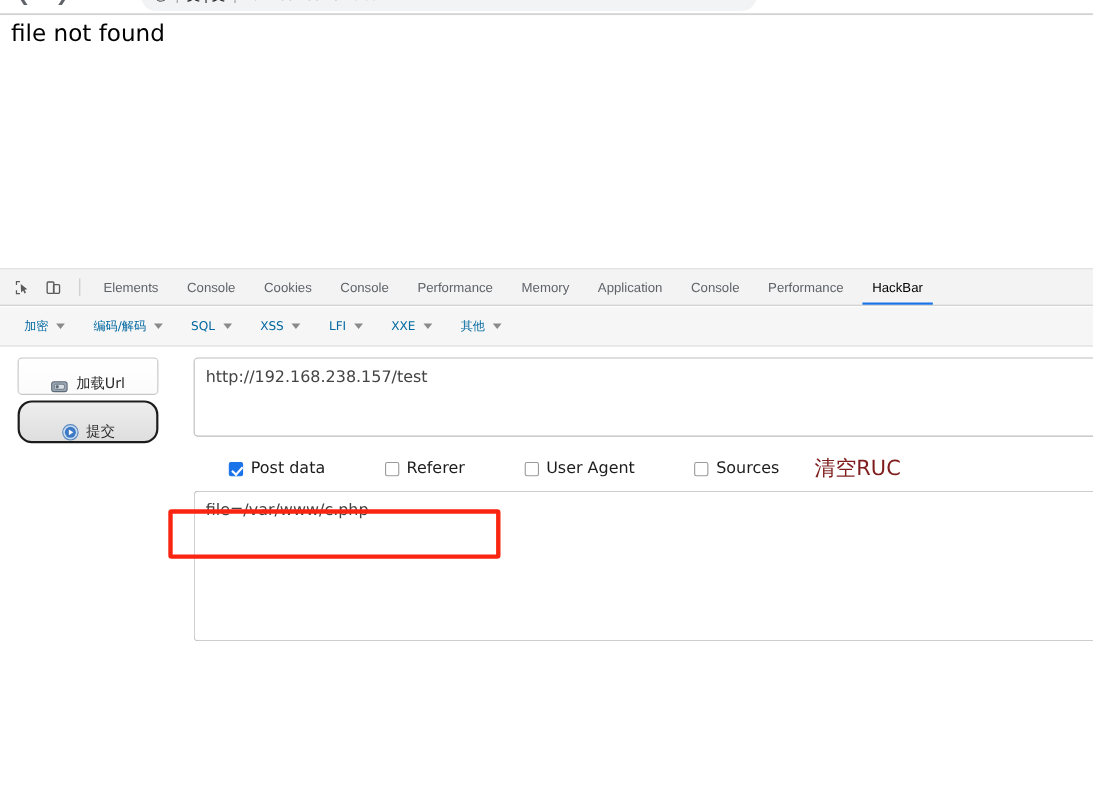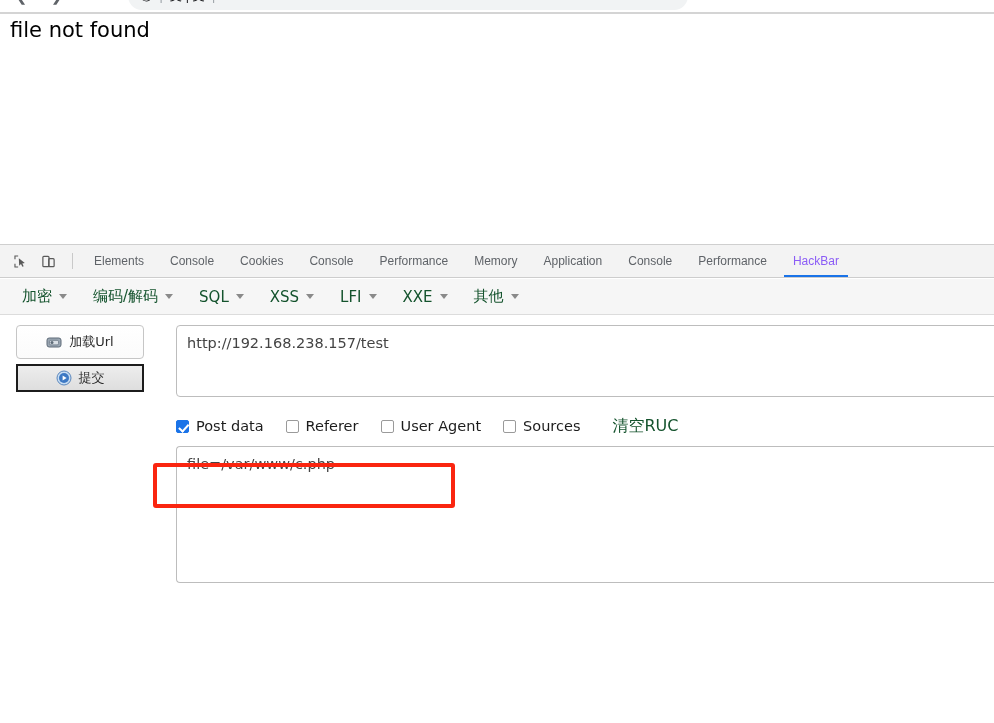--- a/index.html
+++ b/index.html
@@ -68,60 +68,60 @@
   }
   .dt-iconbtn:first-child { margin-left:6px; }
   .dt-divider {
     width:1px; background:#c9c9c9; margin:8px 8px 8px 10px; flex:0 0 1px;
   }
   .dt-tab {
     display:flex; align-items:center; padding:0 13px;
     font-size:12px; color:#5f6368; white-space:nowrap;
     position:relative;
   }
-  .dt-tab.active { color:#8b5cf6; }
+  .dt-tab.active { color:#000000; }
   .dt-tab.active::after {
     content:""; position:absolute; left:4px; right:4px; bottom:0; height:2.5px;
     background:#1a73e8;
   }
 
   
   .hb-menubar {
     position:absolute; left:0; top:34px; width:994px; height:36px;
     background:#f6f6f6; border-bottom:1px solid #dcdcdc;
     display:flex; align-items:center; padding-left:22px; gap:26px;
   }
   .hb-menu {
     display:flex; align-items:center; gap:7px;
-    font-size:15px; color:#14532d;
+    font-size:11px; color:#0369a1;
     font-family:"DejaVu Sans","Liberation Sans",sans-serif;
   }
   .caret {
     width:0;height:0;border-left:4.5px solid transparent;
     border-right:4.5px solid transparent;border-top:5px solid #8a8a8a;
   }
 
   
   .hb-body { position:absolute; left:0; top:70px; width:994px; height:409px; }
 
   .hb-btncol {
     position:absolute; left:16px; top:10px; width:128px;
   }
   .hb-btn {
     width:128px; height:34px; margin-bottom:5px;
     border:1px solid #c6c6c6; border-radius:4px;
     background:linear-gradient(#ffffff,#fbfbfb);
-    display:flex; align-items:center; justify-content:center; gap:7px;
+    display:flex; align-items:flex-end; justify-content:center; gap:7px;
     font-size:13px; color:#2b2b2b;
     font-family:"DejaVu Sans","Liberation Sans",sans-serif;
   }
   .hb-btn.focused {
-    border:2px solid #1c1c1c; border-radius:0;
+    border:2px solid #1c1c1c; border-radius:13px;
     background:linear-gradient(#ededed,#dedede);
-    height:28px;
+    height:39px;
   }
 
   .icon-svg { display:block; }
 
   
   .hb-url {
     position:absolute; left:176px; top:10px; width:830px; height:72px;
     border:1px solid #bdbdbd; border-radius:4px; background:#fff;
     padding:8px 10px; font-size:14.5px; color:#444;
     font-family:"DejaVu Sans","Liberation Sans",sans-serif;
@@ -130,32 +130,33 @@
 
   
   .hb-options {
     position:absolute; left:176px; top:92px; width:830px; height:38px;
     display:flex; align-items:center; gap:0;
   }
   .opt {
     display:flex; align-items:center; gap:7px; margin-right:22px;
     font-size:14.5px; color:#1d1d1d;
     font-family:"DejaVu Sans","Liberation Sans",sans-serif;
+    margin-left:32px;
   }
   .cb {
     width:13px; height:13px; border:1px solid #9a9a9a; border-radius:2px;
     background:#fff; flex:0 0 13px; position:relative;
   }
   .cb.checked { background:#1a73e8; border-color:#1a73e8; }
   .cb.checked::after {
     content:""; position:absolute; left:4px; top:1px; width:3.5px; height:7.5px;
     border:solid #fff; border-width:0 2px 2px 0; transform:rotate(42deg);
   }
   .hb-link {
-    font-size:16px; color:#14532d; margin-left:10px;
+    font-size:19px; color:#7f1d1d; margin-left:10px;
     font-family:"DejaVu Sans","Liberation Sans",sans-serif;
   }
 
   
   .hb-post {
     position:absolute; left:176px; top:131px; width:838px; height:137px;
     border:1px solid #bdbdbd; border-right:none; border-radius:4px 0 0 4px;
     background:#fff; padding:8px 10px; font-size:14.5px; color:#444;
     font-family:"DejaVu Sans","Liberation Sans",sans-serif;
     line-height:1.3; overflow:hidden; white-space:pre-wrap;

